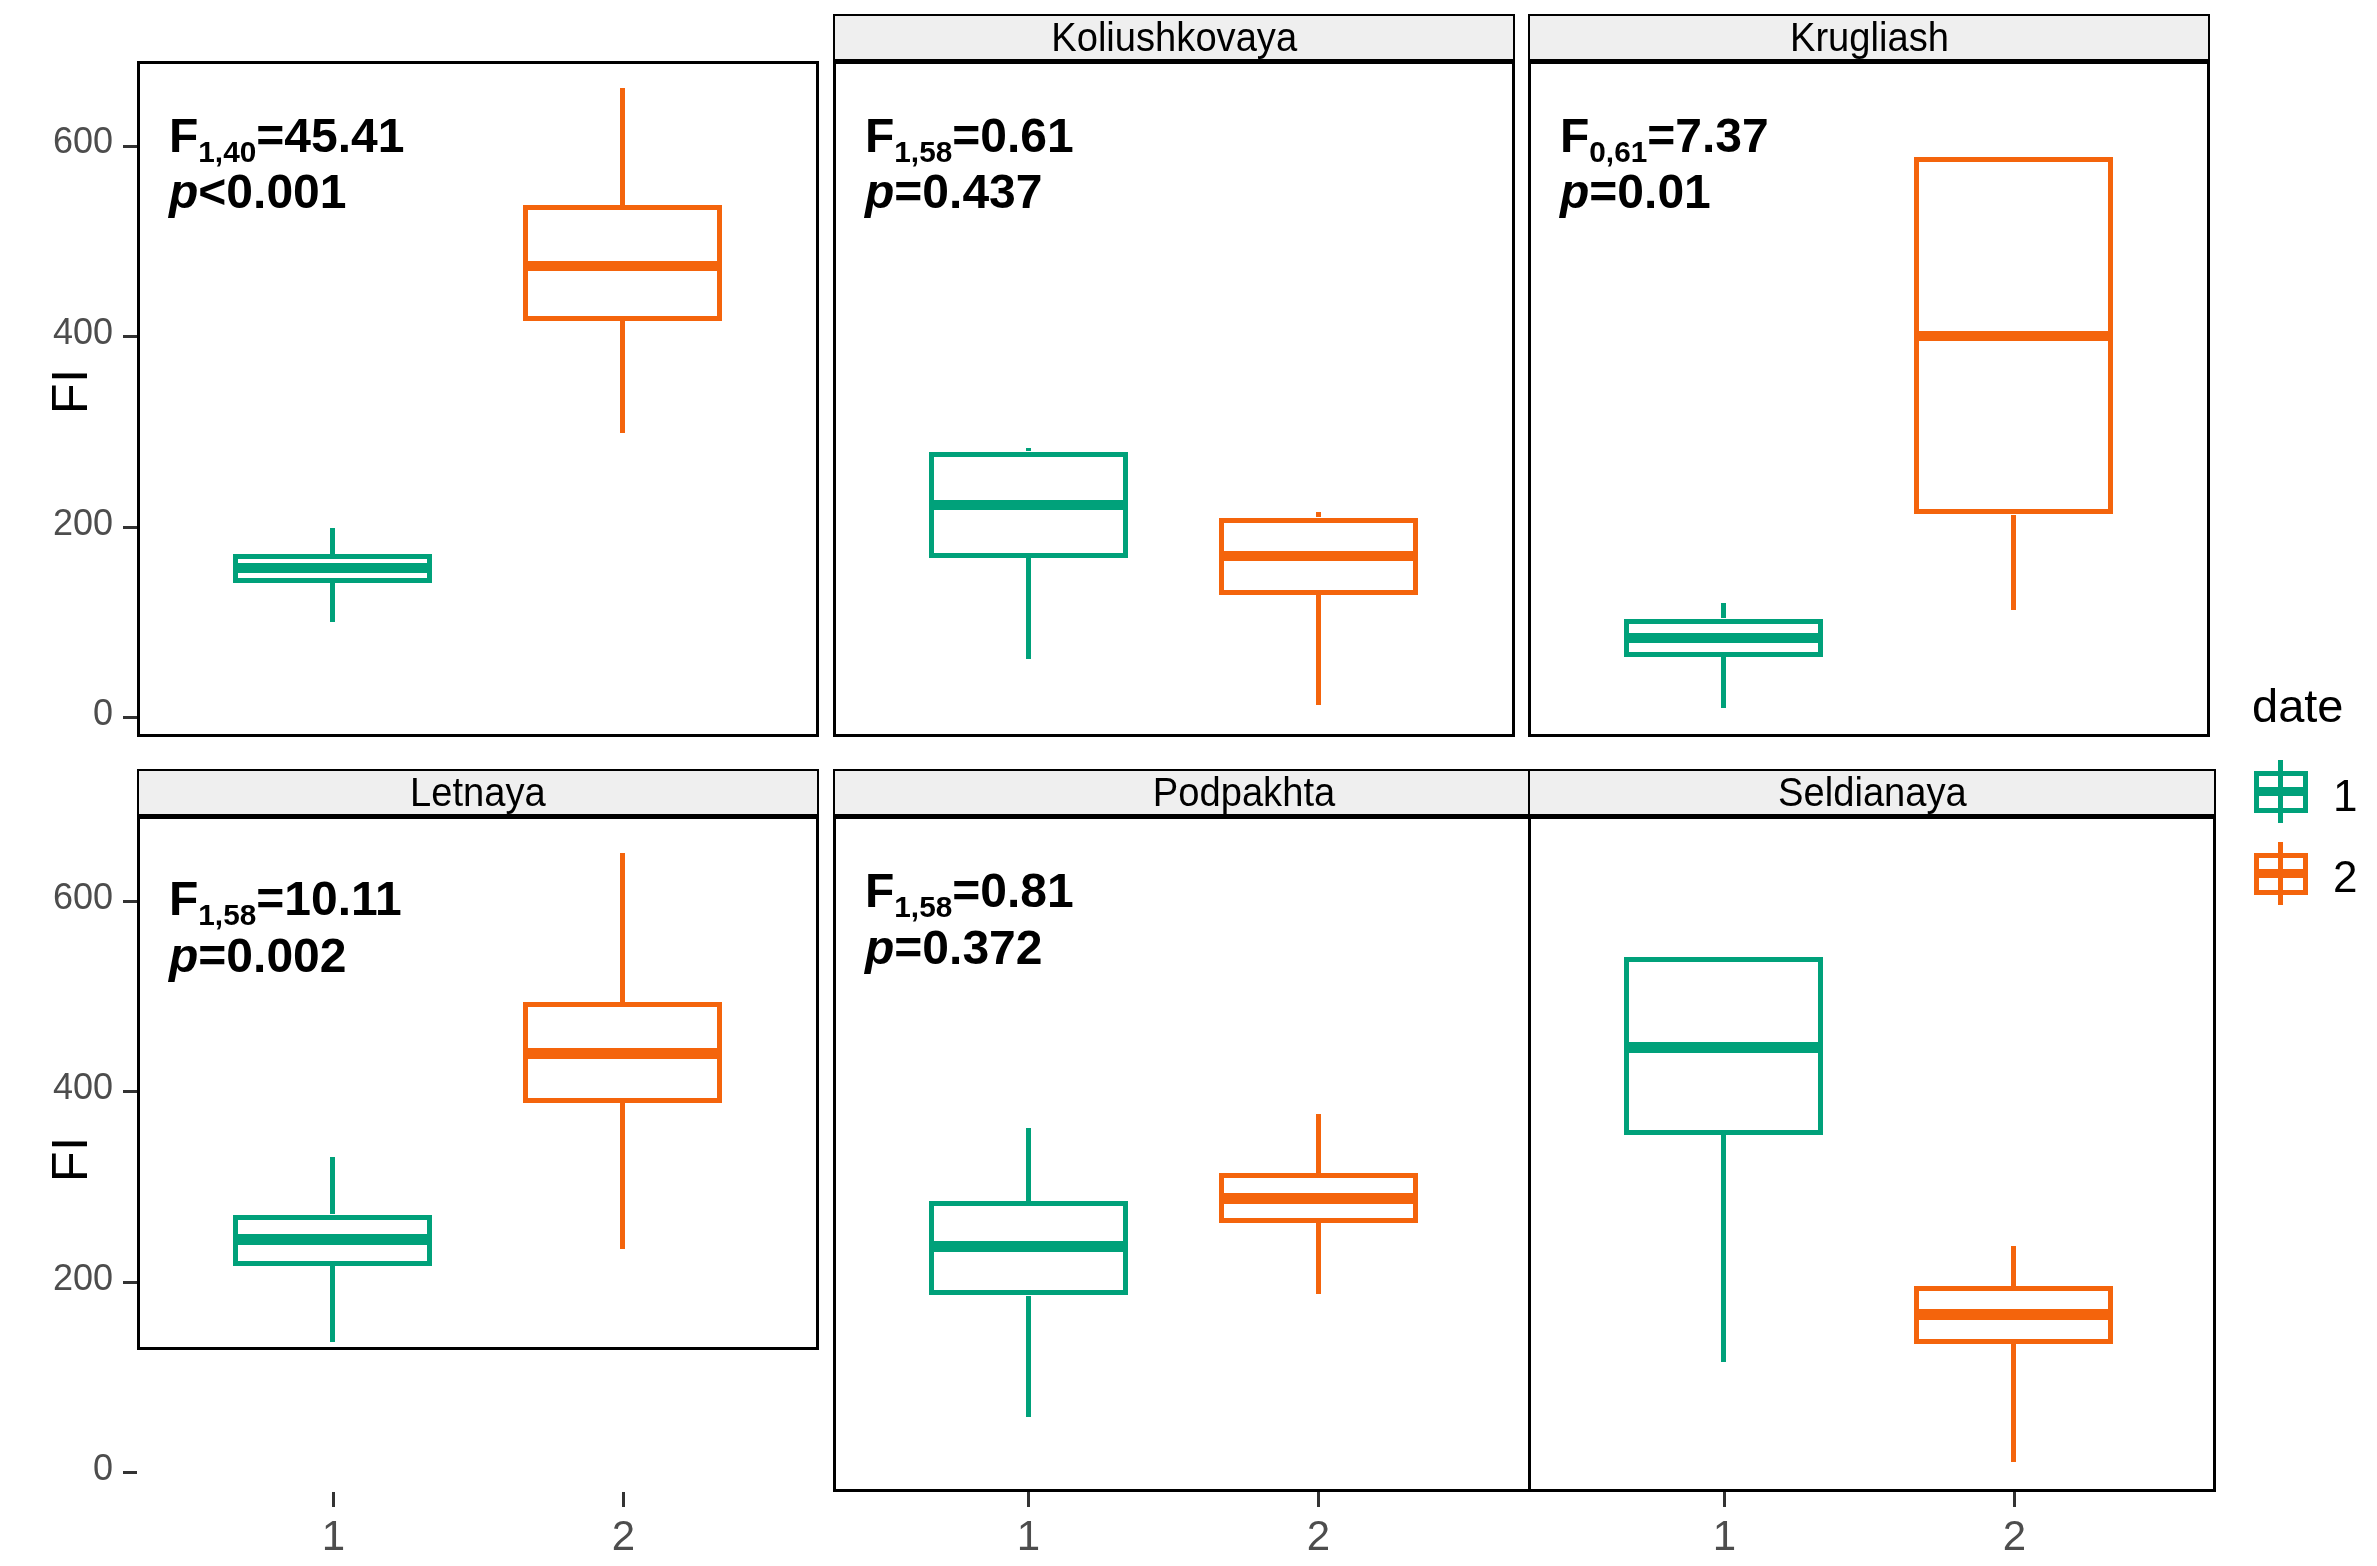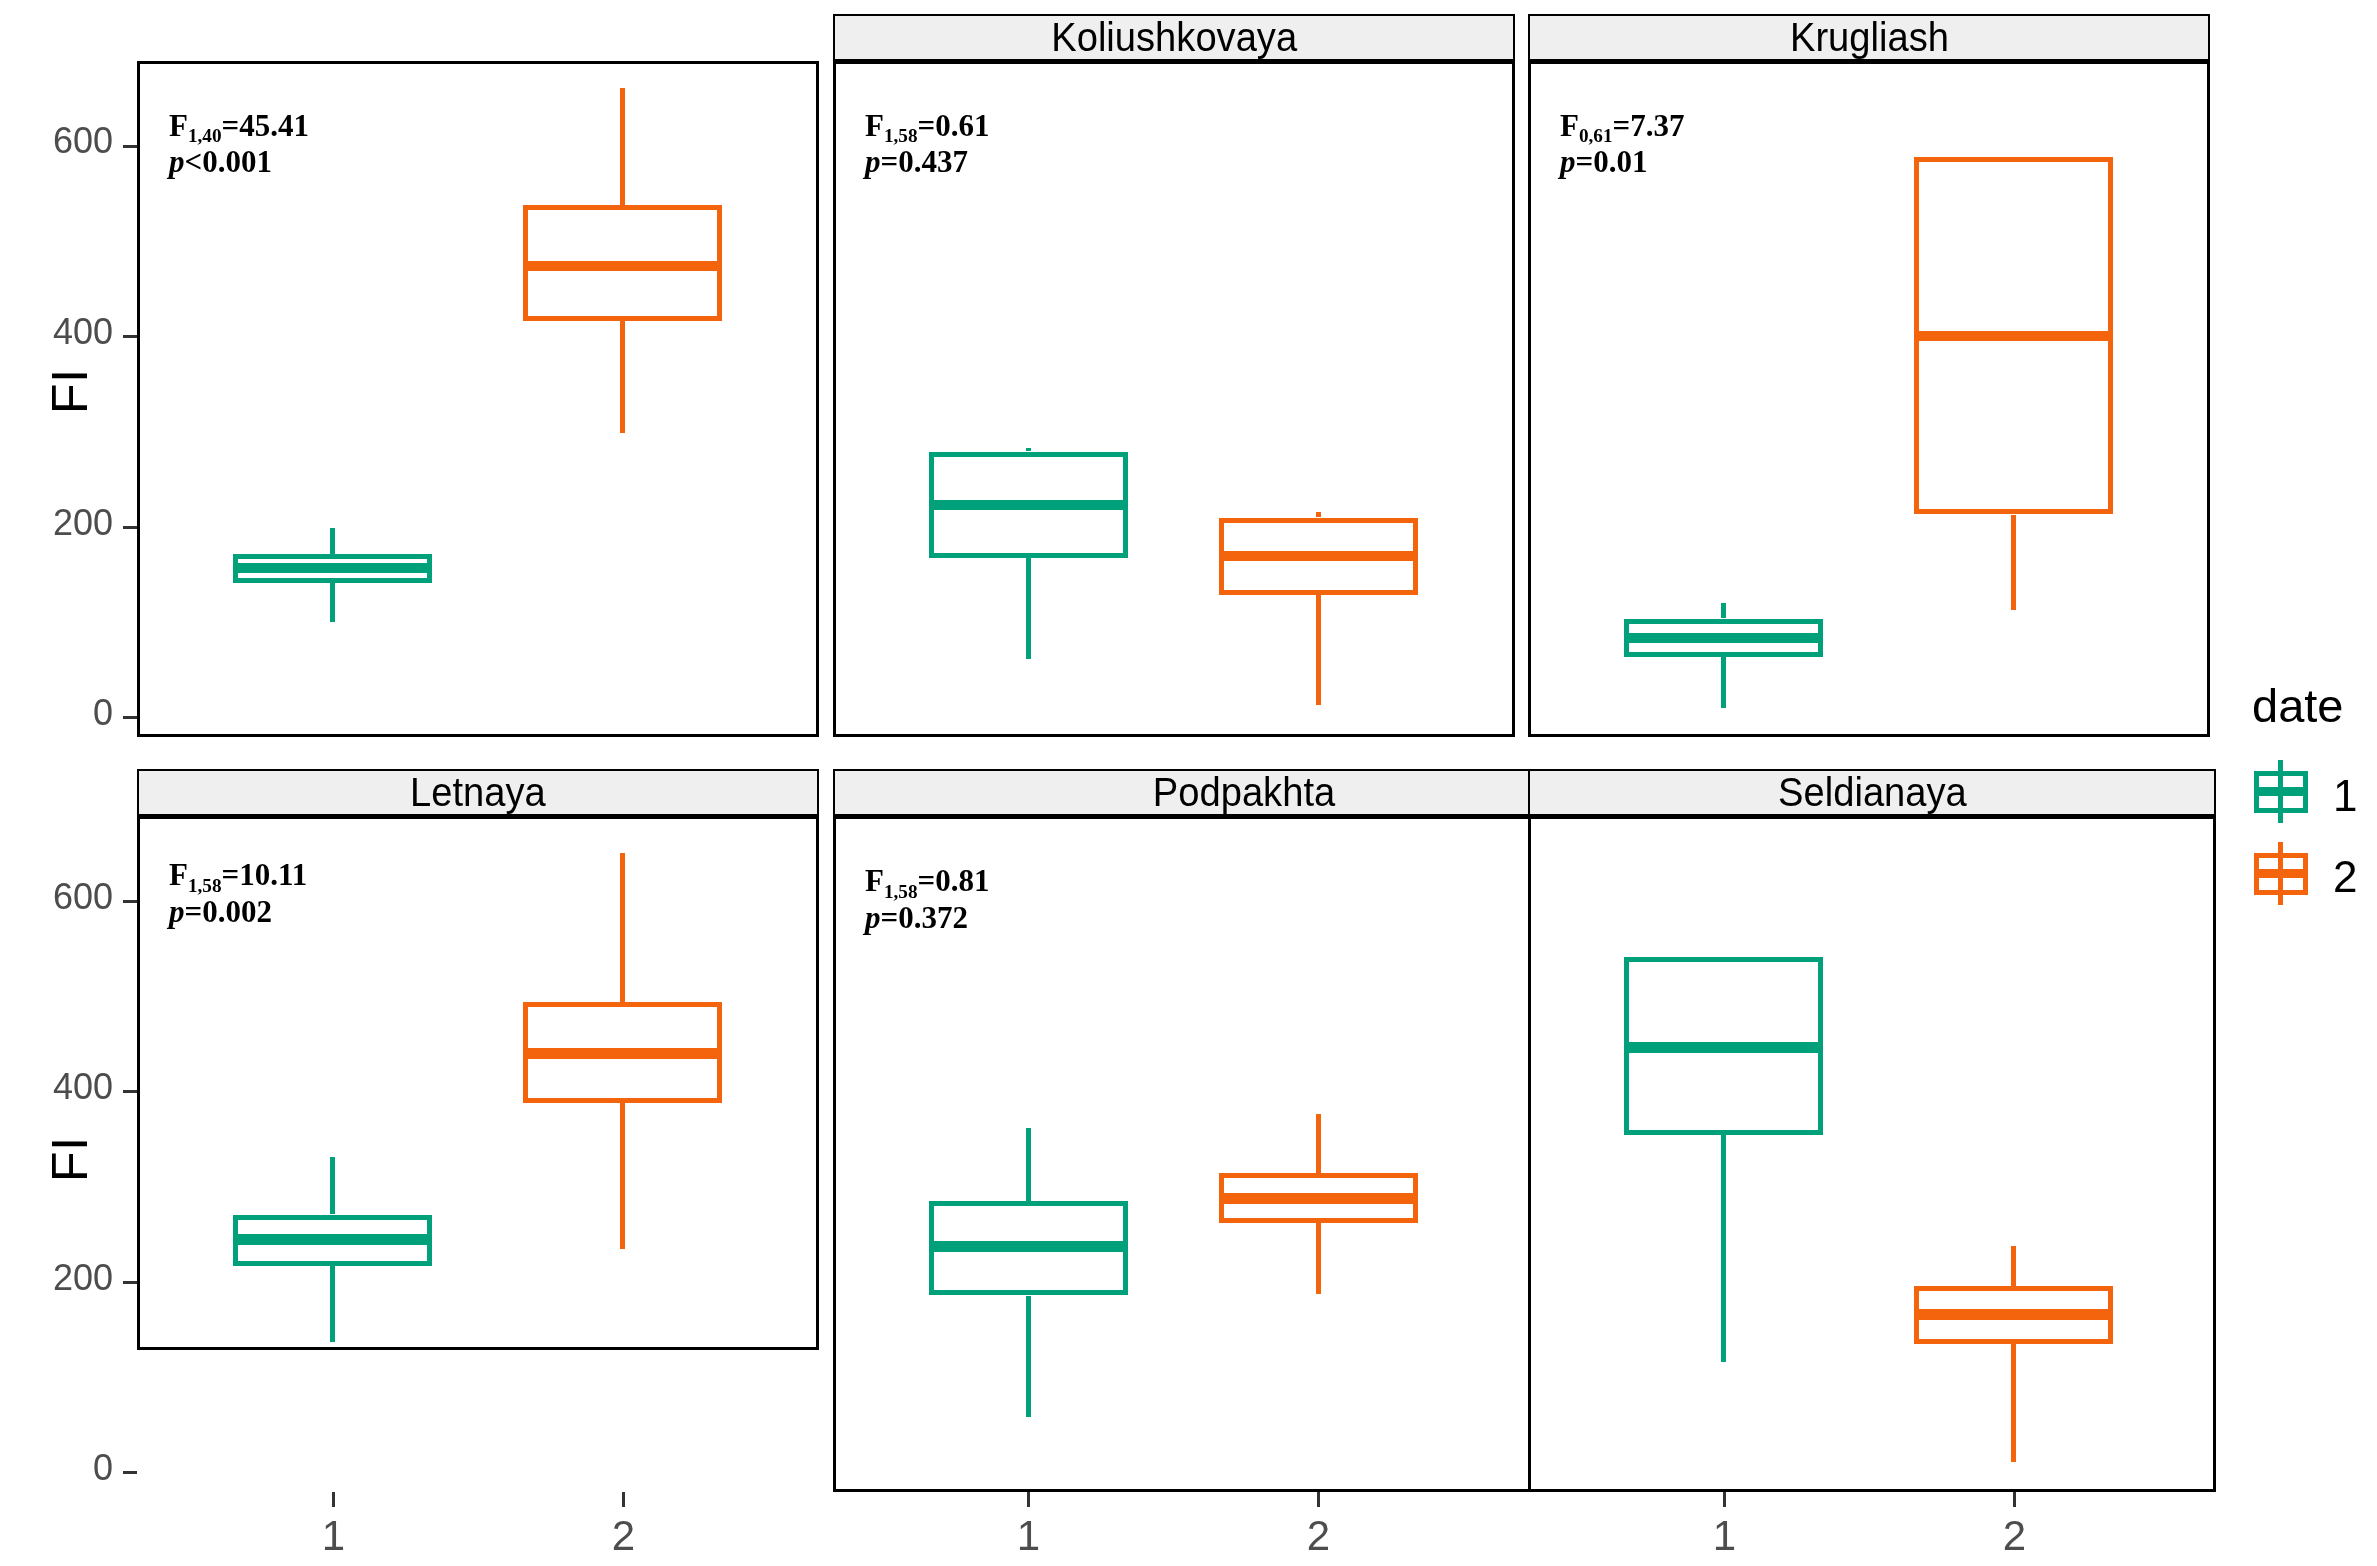--- a/index.html
+++ b/index.html
@@ -59,24 +59,23 @@
     background:#fff;
     overflow:visible;
   }
   .plotinner{position:absolute;inset:0;overflow:hidden;}
 
   
   .anno{
     position:absolute;
     font-weight:bold;
     color:#000;
-    font-size:31px;
+    font-size:48px;
     line-height:1.18;
     white-space:nowrap;
-    font-family:Liberation Serif, serif;
   }
   .anno sub{font-size:.62em;vertical-align:baseline;position:relative;top:.34em;}
   .anno .pv{font-style:italic;display:inline-block;}
   .anno .pline{display:block;}
 
   
   .bx-box{position:absolute;box-sizing:border-box;background:transparent;}
   .bx-med{position:absolute;}
   .bx-wk{position:absolute;}
 
@@ -186,21 +185,21 @@
           <div class="plotinner">
             <div class="bx-wk" style="left: 190px; top: 338px; width: 5.3px; height: 57px; background: rgb(0, 161, 122);"></div>
             <div class="bx-wk" style="left: 190px; top: 446px; width: 5.3px; height: 77px; background: rgb(0, 161, 122);"></div>
             <div class="bx-box" style="left: 93px; top: 396px; width: 199px; height: 51px; border: 5.3px solid rgb(0, 161, 122);"></div>
             <div class="bx-med" style="left: 93px; top: 415px; width: 199px; height: 10.5px; background: rgb(0, 161, 122);"></div>
             <div class="bx-wk" style="left: 480px; top: 34px; width: 5.3px; height: 149px; background: rgb(244, 100, 12);"></div>
             <div class="bx-wk" style="left: 480px; top: 284px; width: 5.3px; height: 146px; background: rgb(244, 100, 12);"></div>
             <div class="bx-box" style="left: 383px; top: 183px; width: 199px; height: 101px; border: 5.3px solid rgb(244, 100, 12);"></div>
             <div class="bx-med" style="left: 383px; top: 229px; width: 199px; height: 10.5px; background: rgb(244, 100, 12);"></div>
           </div>
-          <div class="anno" style="left: 29px; top: 38px;">
+          <div class="anno" style="left: 29px; top: 52px;">
             <span class="pline">F<sub>1,58</sub>=10.11</span>
             <span class="pline"><span class="pv">p</span>=0.002</span>
           </div>
         </div>
       </div>
       <div class="panel" style="left: 833px; top: 769px; width: 823px; height: 723px;">
         <div class="strip">
           <span class="strip-label">Podpakhta</span>
         </div>
         <div class="plotarea">

